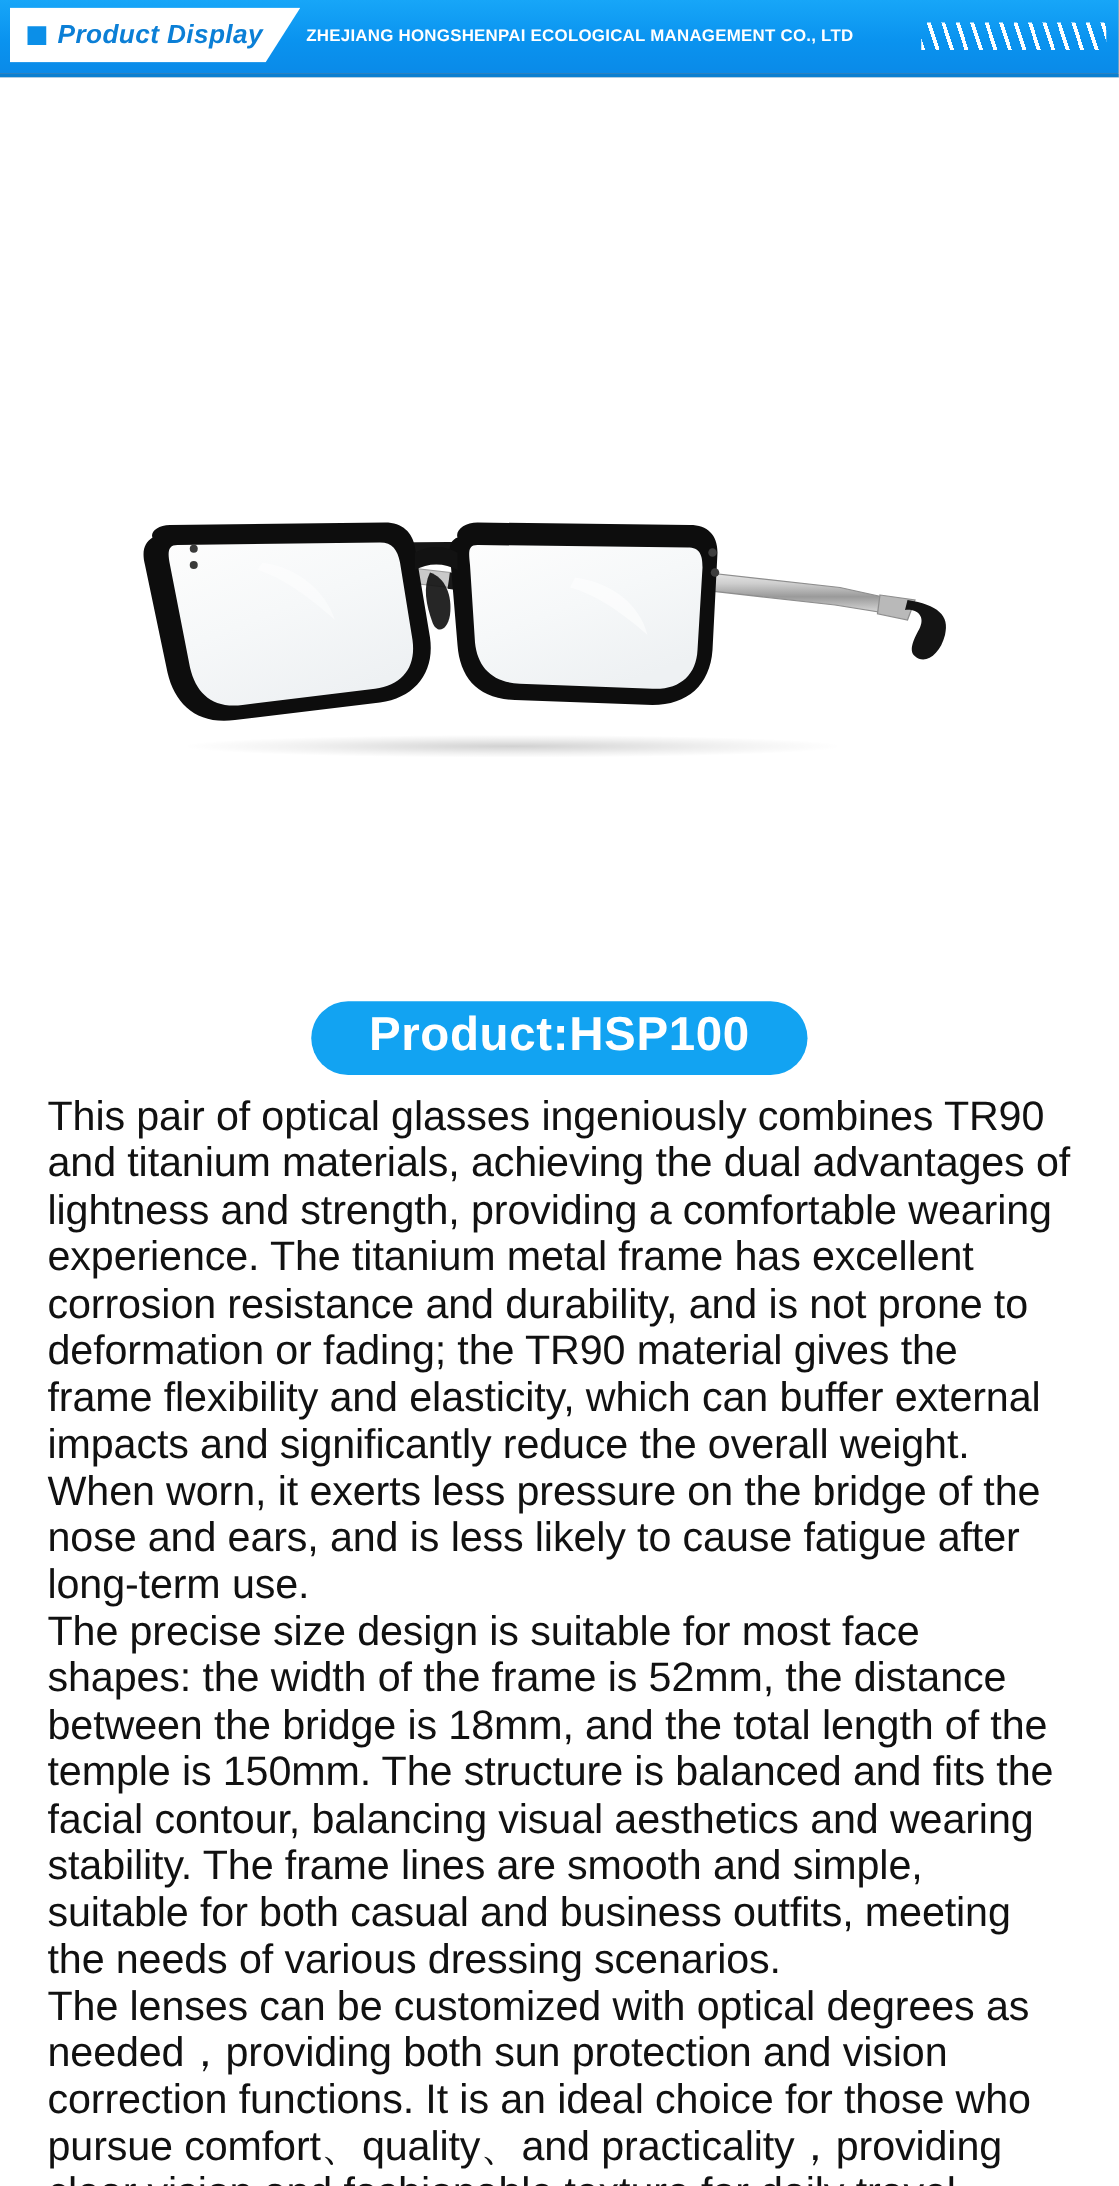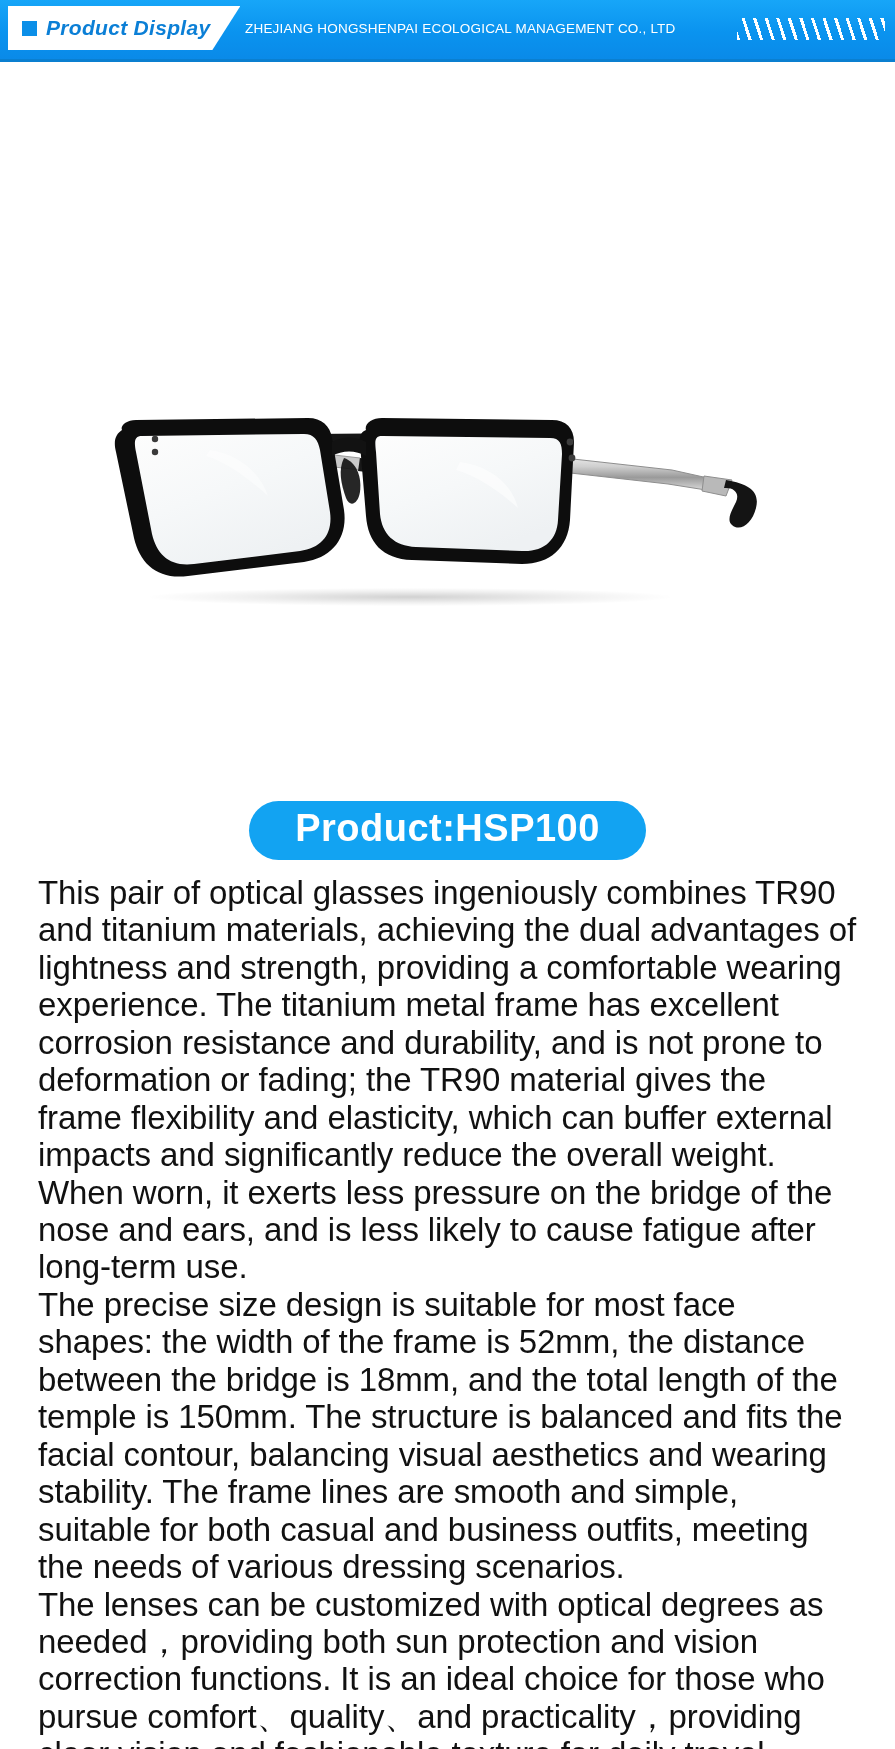--- a/index.html
+++ b/index.html
@@ -61,21 +61,21 @@
   }
   .company {
     position: absolute;
     left: 245px;
     top: 0;
     height: 56px;
     display: flex;
     align-items: center;
     color: #ffffff;
     font-size: 13.5px;
-    font-weight: normal;
+    font-weight: bold;
     letter-spacing: 0.2px;
     white-space: nowrap;
     z-index: 2;
   }
   .stripes {
     position: absolute;
     right: 10px;
     top: 18px;
     height: 22px;
     width: 148px;

